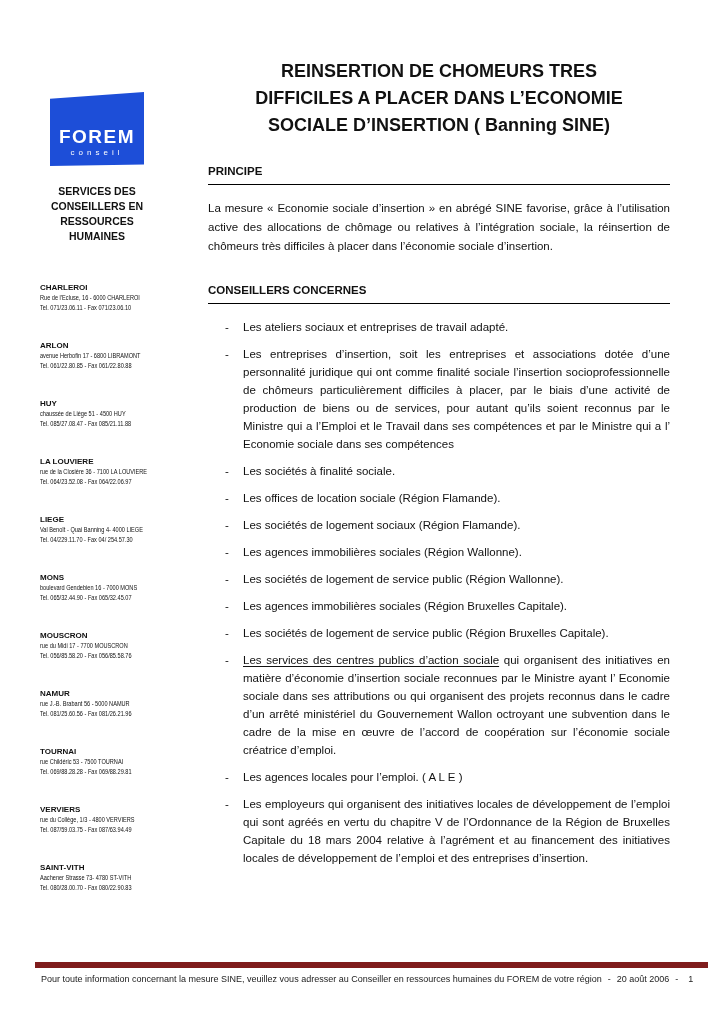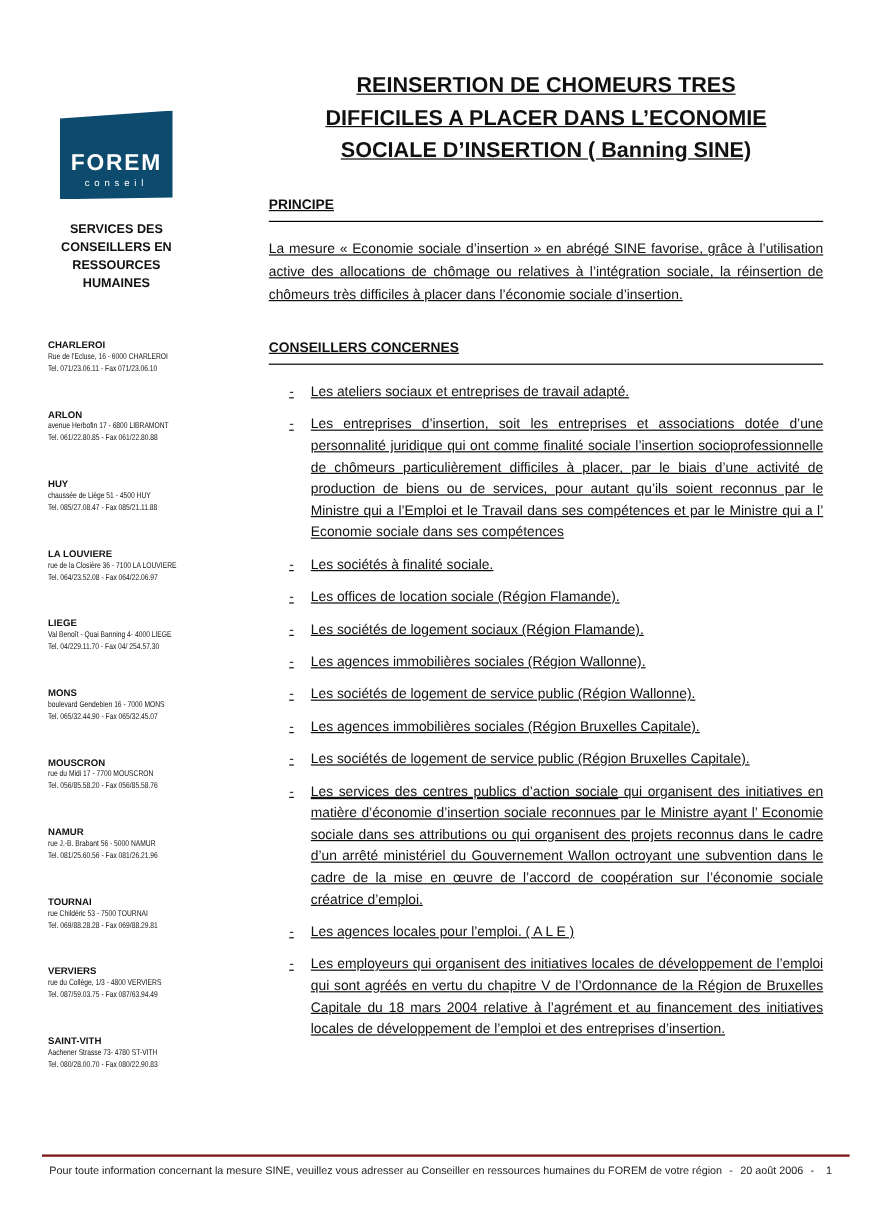--- a/index.html
+++ b/index.html
@@ -12,59 +12,59 @@
     color: #111;
     font-family: "Liberation Sans", sans-serif;
     overflow: hidden;
   }
 
   
   .sidebar { position: absolute; left: 40px; top: 92px; width: 114px; }
   .logo {
     width: 94px; height: 74px;
     margin: 0 auto 18px auto;
-    background: #0c4a6e;
+    background: #1d4ed8;
     color: #fff;
     display: flex; flex-direction: column; align-items: center; justify-content: flex-end;
     padding-bottom: 9px;
     clip-path: polygon(0 9%, 100% 0, 100% 98%, 0 100%);
   }
   .logo-name { font-size: 19px; font-weight: bold; letter-spacing: 1.5px; line-height: 1; }
   .logo-sub { font-size: 8px; letter-spacing: 4px; margin-top: 3px; line-height: 1; }
   .sidebar-header {
     font-size: 10.5px; font-weight: bold; text-align: center;
     line-height: 15px; margin-bottom: 38px;
   }
   .office { margin-bottom: 27px; }
   .office-name { font-size: 8px; font-weight: bold; line-height: 11px; white-space: nowrap; }
   .office-address, .office-phone {
     font-size: 7px; line-height: 10px; white-space: nowrap;
     transform: scaleX(.8); transform-origin: 0 50%;
   }
 
   
-  .content { position: absolute; left: 224px; top: 58px; width: 462px; text-decoration: underline; }
+  .content { position: absolute; left: 208px; top: 58px; width: 462px; }
   .doc-title { margin: 0 0 24px 0; font-size: 18px; font-weight: bold; text-align: center; }
   .title-line { line-height: 27px; white-space: nowrap; }
   .section-heading {
     margin: 0 0 14px 0;
     font-size: 11.5px; font-weight: bold; line-height: 16px;
     padding-bottom: 5px; border-bottom: 1px solid #000;
   }
   .para { margin: 0 0 26px 0; font-size: 11.5px; line-height: 19px; text-align: justify; }
   .bullets { }
   .bullet { display: flex; margin-bottom: 9px; font-size: 11.5px; line-height: 18px; }
   .bullet-marker { flex: none; width: 18px; margin-left: 17px; }
   .bullet-text { flex: 1; text-align: justify; }
   .bullet-text u { text-underline-offset: 2px; }
 
   
   .footer {
     position: absolute; left: 35px; right: 16px; top: 962px;
-    border-top: 2px solid #7f1d1d;
+    border-top: 6px solid #7f1d1d;
     padding: 6px 0 0 6px;
     font-size: 9px; line-height: 11px; color: #222;
     white-space: nowrap;
   }
   .footer .sep { margin: 0 6px; }
   .footer .pagenum { margin-left: 4px; }
 </style>
 </head>
 <body>
 

